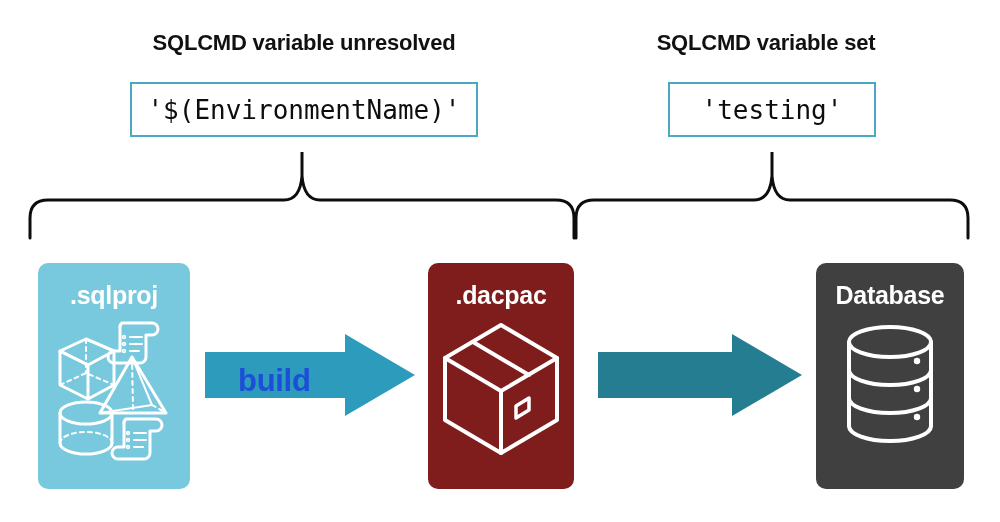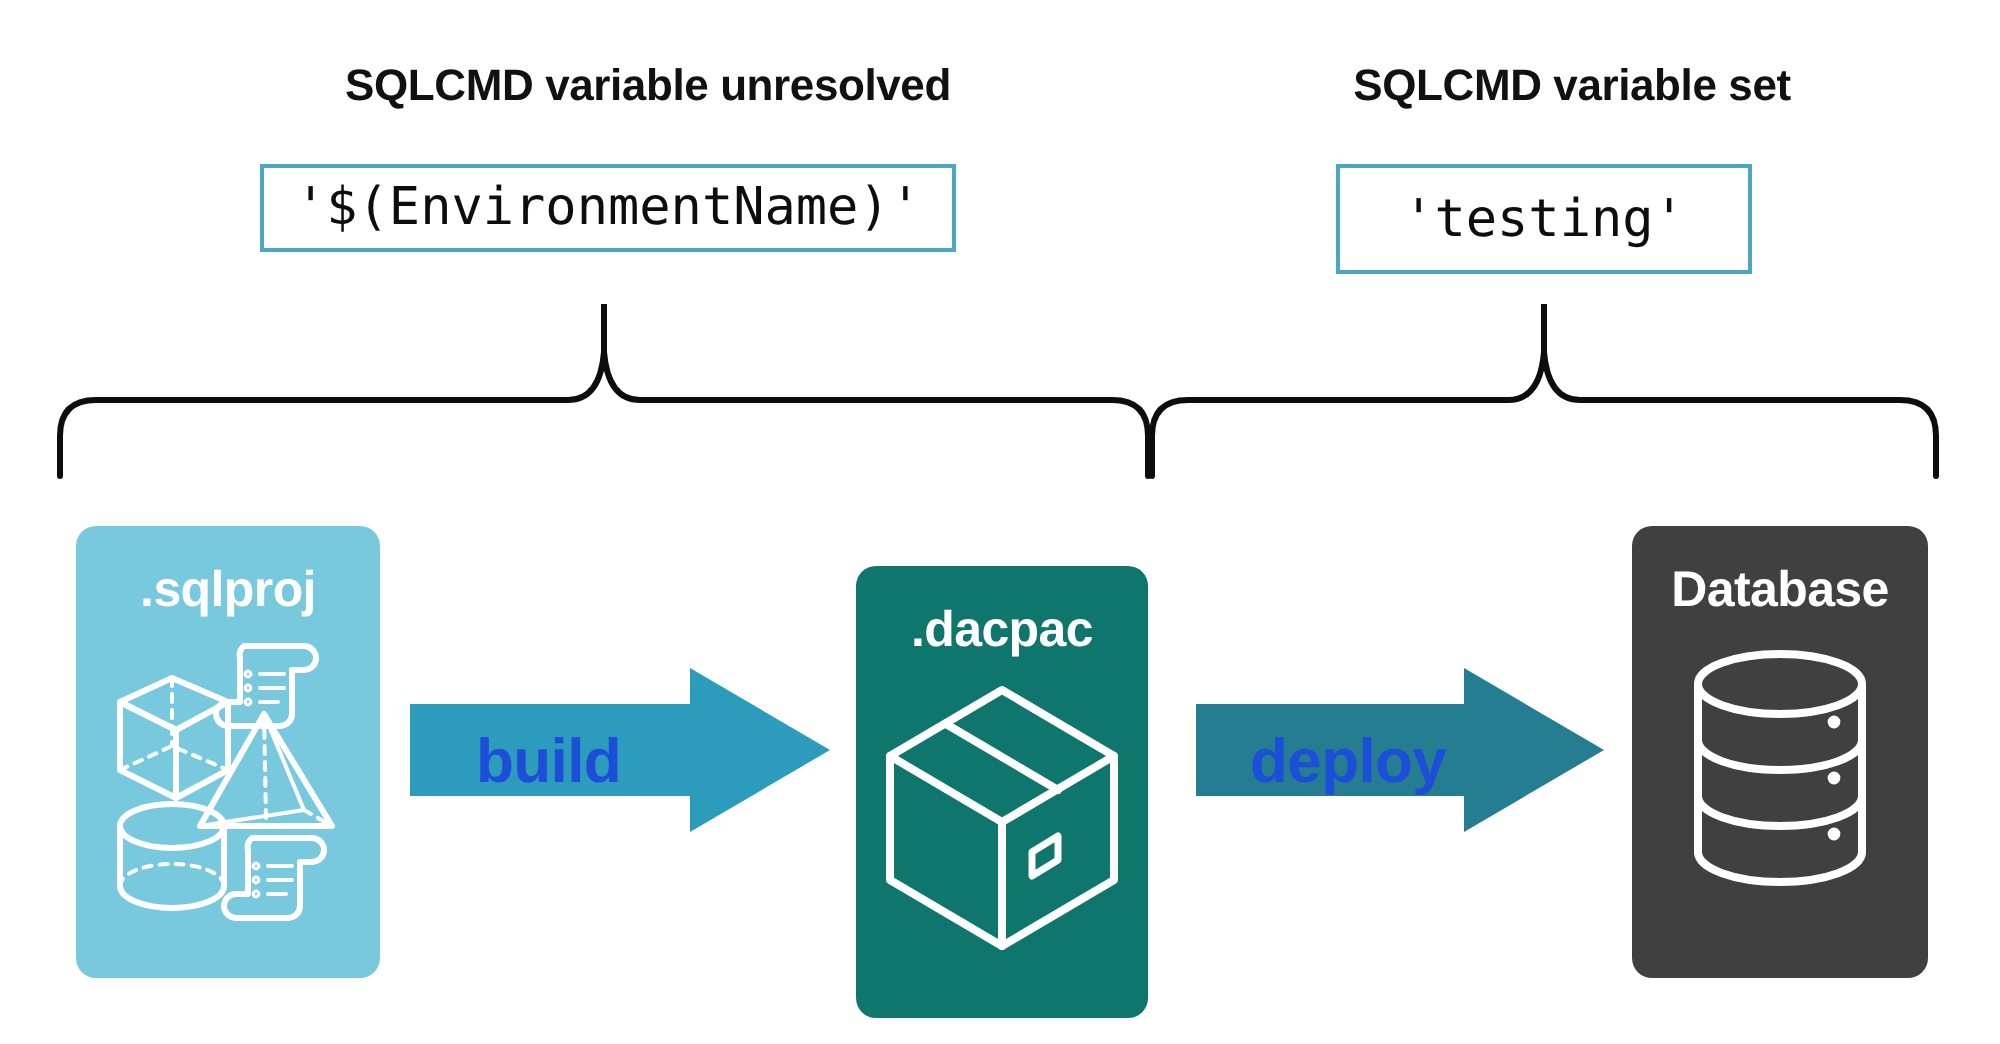--- a/index.html
+++ b/index.html
@@ -22,40 +22,39 @@
   
   .heading {
     position: absolute;
     font-family: "Liberation Sans", sans-serif;
     font-weight: bold;
     font-size: 22px;
     color: #111111;
     text-align: center;
     letter-spacing: -0.2px;
     white-space: nowrap;
-    padding-left: 20px;
   }
   #heading-left  { left: 0px;   top: 30px; width: 608px; }
   #heading-right { left: 590px; top: 30px; width: 352px; }
 
   
   .code-box {
     position: absolute;
     box-sizing: border-box;
     border: 2px solid #4ba8c4;
     background: #ffffff;
     font-family: "DejaVu Sans Mono", "Liberation Mono", monospace;
     font-size: 26px;
     color: #0d0d0d;
     display: flex;
     align-items: center;
     justify-content: center;
     letter-spacing: 0px;
   }
-  #code-box-left  { left: 130px; top: 82px; width: 348px; height: 44px; }
+  #code-box-left  { left: 130px; top: 82px; width: 348px; height: 55px; }
   #code-box-right { left: 668px; top: 82px; width: 208px; height: 55px; }
 
   
   .brace {
     position: absolute;
     top: 150px;
   }
   #brace-left  { left: 28px;  }
   #brace-right { left: 574px; }
 
@@ -72,21 +71,21 @@
     right: 0;
     text-align: center;
     font-family: "Liberation Sans", sans-serif;
     font-weight: bold;
     font-size: 25px;
     color: #ffffff;
     letter-spacing: -0.3px;
     white-space: nowrap;
   }
   #box-sqlproj  { left: 38px;  top: 263px; width: 152px; height: 226px; background: #79c9de; }
-  #box-dacpac   { left: 428px; top: 263px; width: 146px; height: 226px; background: #0f766e; margin-top: 20px; }
+  #box-dacpac   { left: 428px; top: 263px; width: 146px; height: 226px; background: #7f1d1d; }
   #box-database { left: 816px; top: 263px; width: 148px; height: 226px; background: #404040; }
 
   .entity-art {
     position: absolute;
     left: 0;
     top: 46px;
     width: 100%;
   }
 
   
@@ -205,21 +204,20 @@
         </g>
       </svg>
     </div>
   </div>
 
   <div class="arrow" id="arrow-deploy">
     <svg width="204" height="82" viewBox="0 0 204 82" fill="none" xmlns="http://www.w3.org/2000/svg">
       <path d="M0 18 L134 18 L134 0 L204 41 L134 82 L134 64 L0 64 Z" fill="#257d92"></path>
     </svg>
   </div>
-  <div class="arrow-label" id="arrow-deploy-label">deploy</div>
 
   <div class="entity-box" id="box-database">
     <div class="entity-label">Database</div>
     <div class="entity-art">
       <svg width="148" height="160" viewBox="0 0 148 160" fill="none" xmlns="http://www.w3.org/2000/svg">
         <g stroke="#ffffff" stroke-width="4" fill="none" stroke-linejoin="round" stroke-linecap="round">
           <ellipse cx="74" cy="33" rx="41" ry="15"></ellipse>
           <path d="M33 33 L33 117 M115 33 L115 117"></path>
           <path d="M33 117 a41 15 0 0 0 82 0"></path>
           <path d="M33 61 a41 15 0 0 0 82 0"></path>

